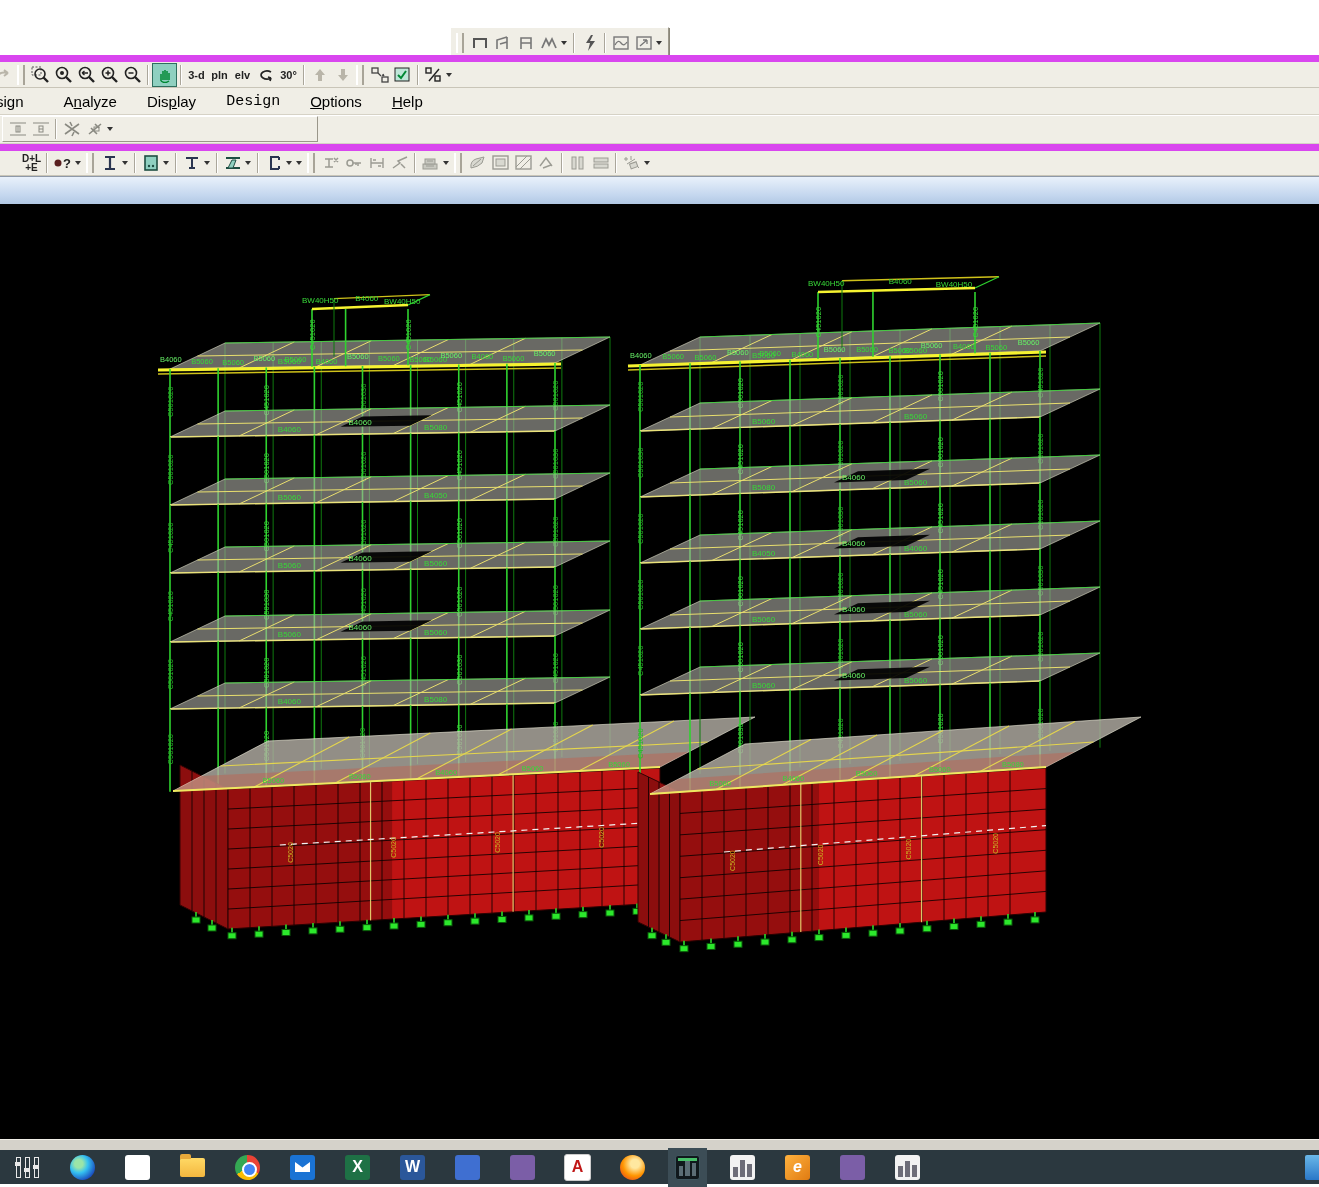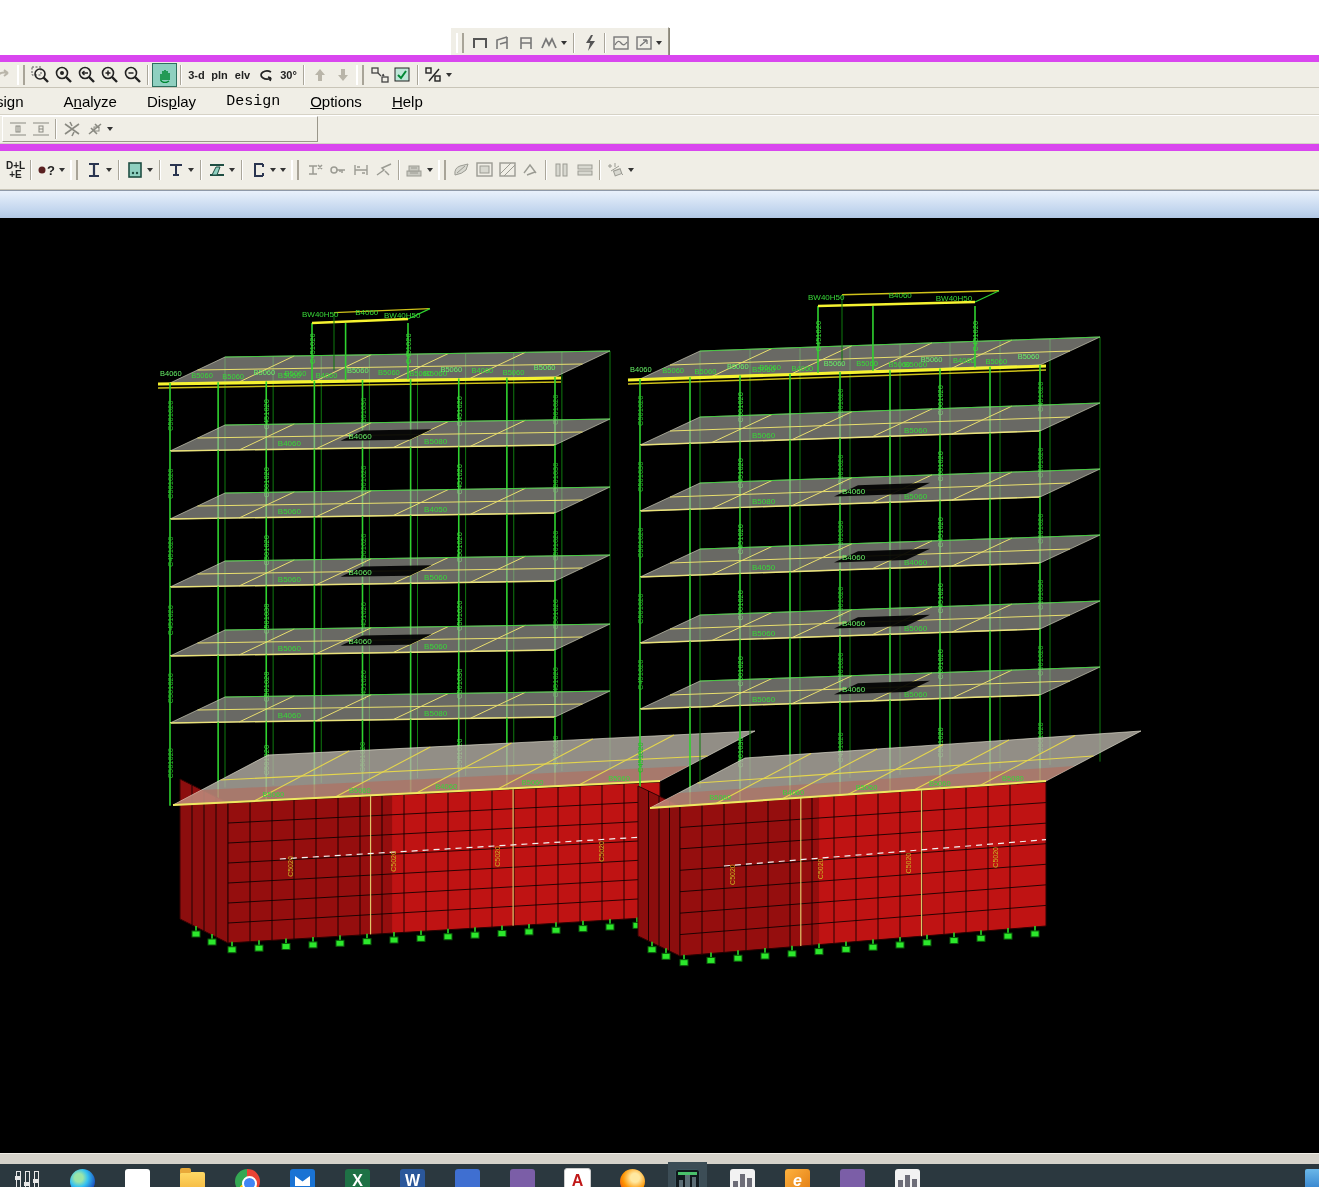--- a/index.html
+++ b/index.html
@@ -8,21 +8,21 @@
   
   #top-white{height:55px;background:#ffffff;}
   .float-toolbar{position:absolute;left:450px;top:27px;height:30px;background:#f0eee6;
      border:1px solid #9a968a;border-top-color:#fff;border-left-color:#fff;box-shadow:1px 1px 0 #8a8678;
      display:flex;align-items:center;padding:0 3px;}
   
   .bar{background:#f0eee6;border-top:7px solid #d946ef;border-bottom:1px solid #c9c5b8;display:flex;align-items:center;}
   #view-row{height:33px;}
   #menubar{height:27px;background:#f0eee6;display:flex;align-items:center;border-bottom:1px solid #d6d2c6;}
   #small-row{height:28px;background:#f0eee6;border-bottom:1px solid #d6d2c6;}
-  #design-row{height:46px;}
+  #design-row{height:32px;padding-left:16px;}
   #blue-strip{height:28px;background:linear-gradient(#e9f1fb,#c3d6ee 70%,#b2c8e4);border-top:1px solid #8e99a8;}
   .panel{height:24px;background:#f0eee6;border:1px solid #9a968a;border-top-color:#fff;border-left-color:#fff;
      display:flex;align-items:center;padding:0 3px;margin:1px 0 0 2px;}
   .tbtn{min-width:23px;height:22px;display:inline-flex;align-items:center;justify-content:center;
      color:#3a3a3a;font-size:11px;cursor:default;position:relative;}
   .tbtn svg{display:block}
   .grip{width:4px;height:20px;border-left:2px solid #fff;border-right:2px solid #a8a498;margin:0 4px 0 2px;}
   .sep{width:1px;height:20px;background:#aaa69a;border-right:1px solid #fff;margin:0 3px;}
   .dd{width:0;height:0;border-left:3px solid transparent;border-right:3px solid transparent;border-top:4px solid #333;margin:0 3px 0 1px;align-self:center;}
   .txticon{font-weight:bold;font-size:11px;color:#222;letter-spacing:0;}

